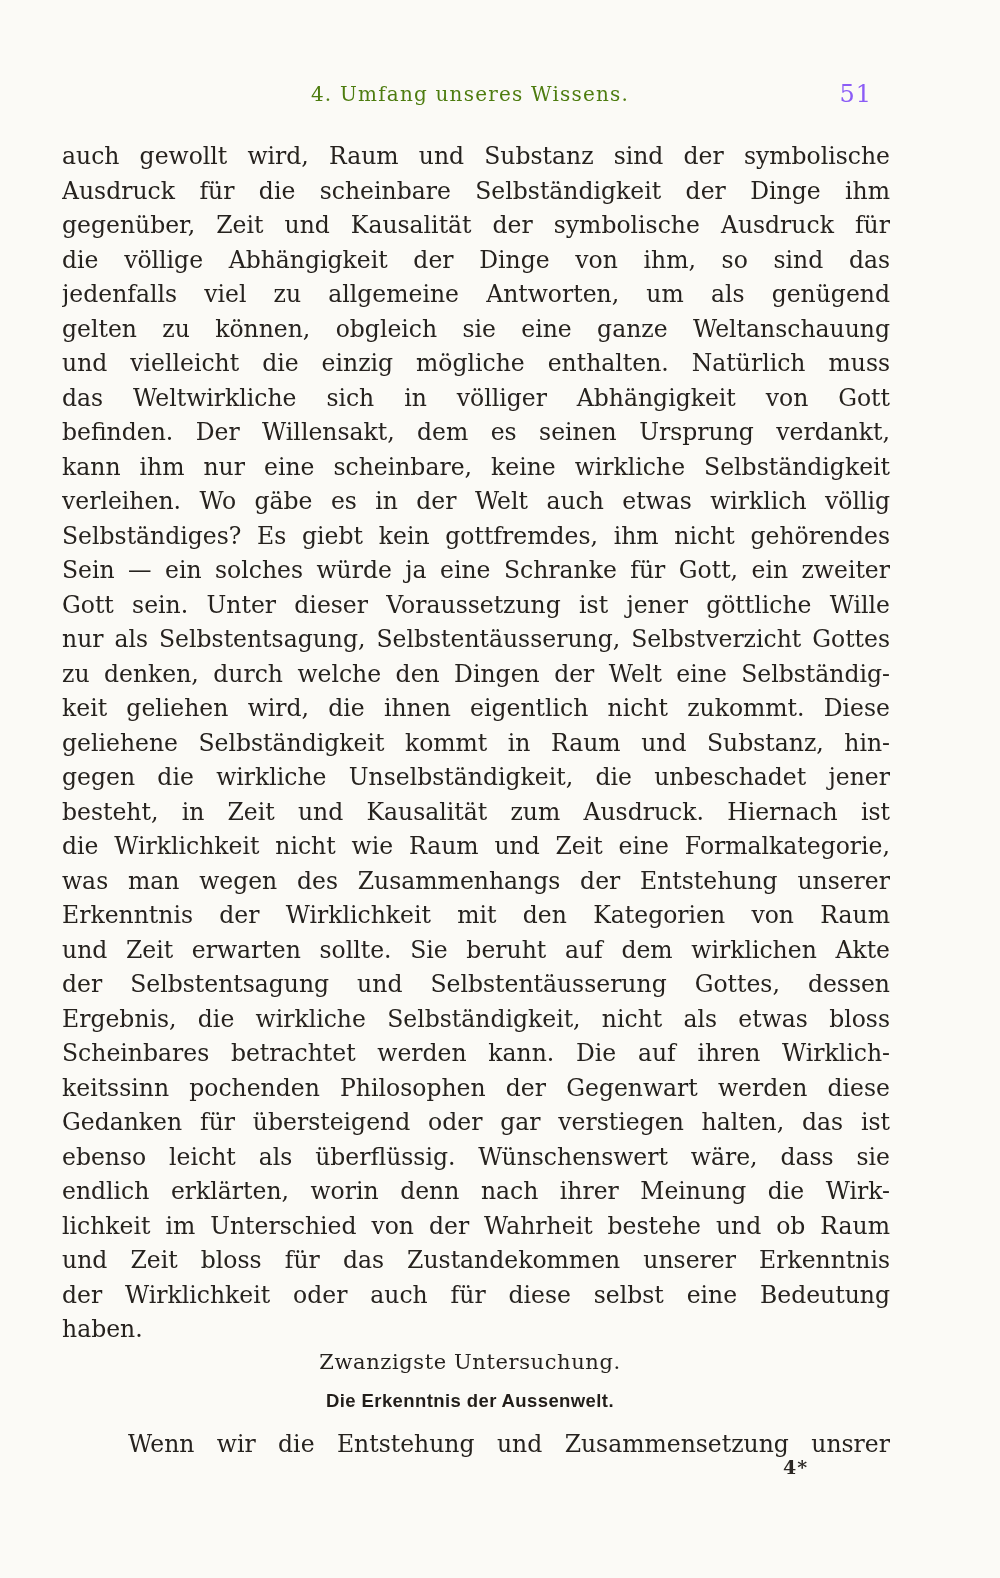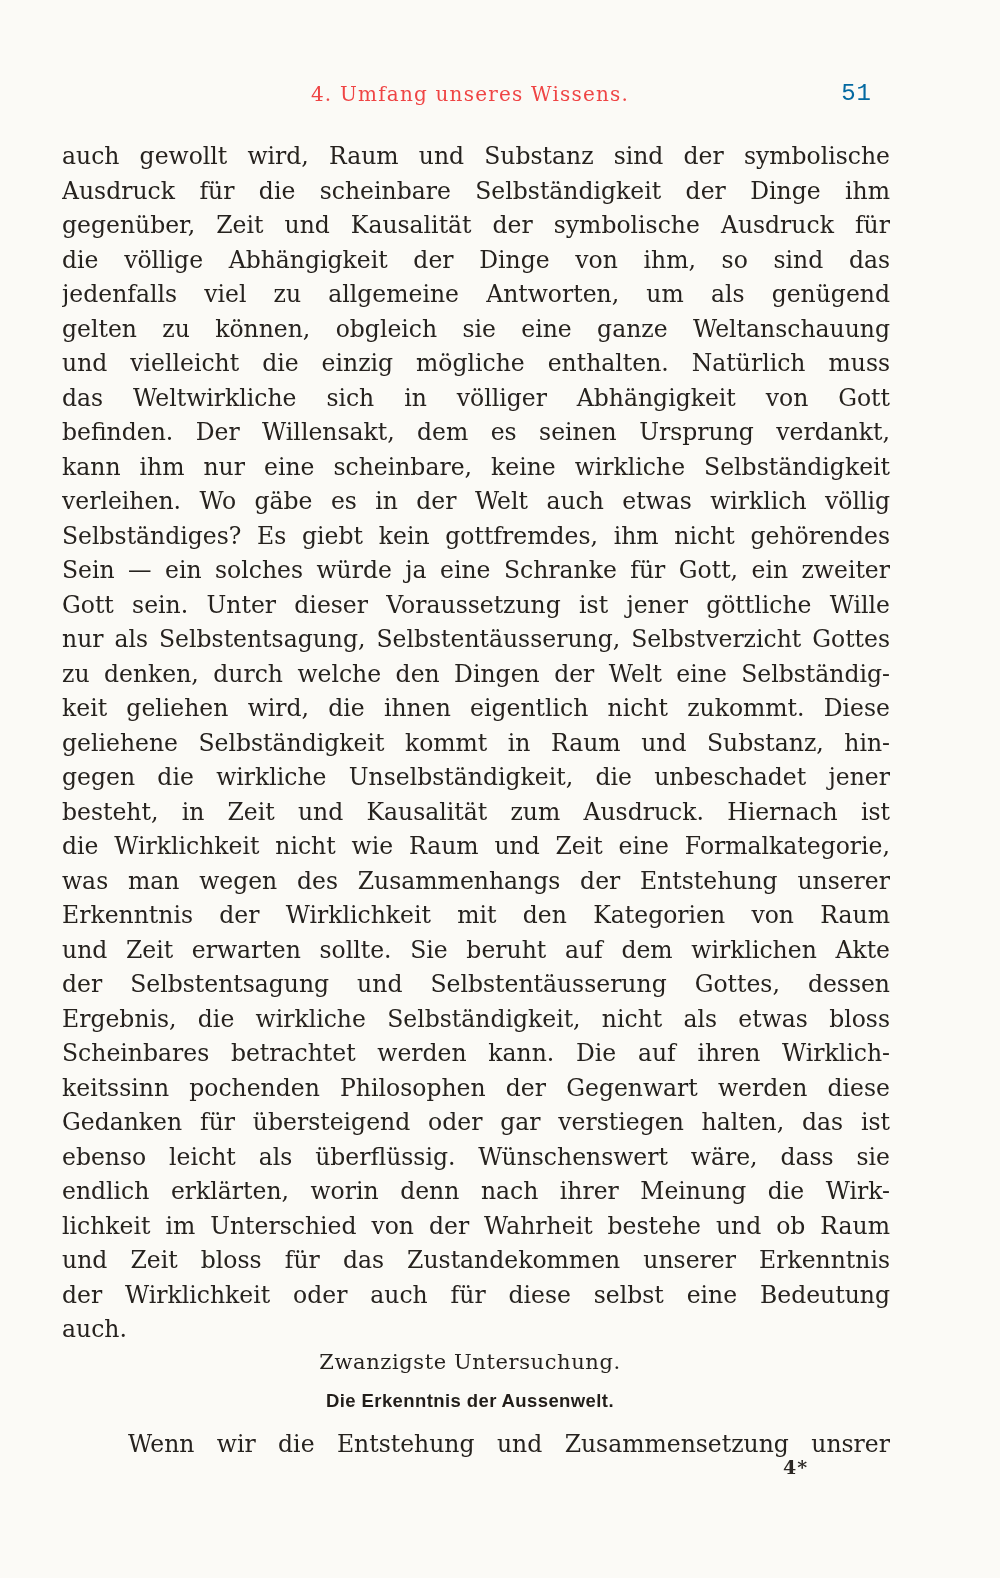--- a/index.html
+++ b/index.html
@@ -23,30 +23,29 @@
     top: 82px;
     left: 50px;
     width: 840px;
     height: 30px;
   }
   .running-title {
     display: block;
     text-align: center;
     font-size: 20px;
     letter-spacing: 1.2px;
-    color: #ef4444;
+    color: #4d7c0f;
   }
   .page-number {
     position: absolute;
     right: 18px;
     top: -2px;
     font-size: 24px;
     letter-spacing: 1px;
-    color: #0369a1;
-    font-family: Liberation Mono, monospace;
+    color: #8b5cf6;
   }
   .body-text {
     position: absolute;
     top: 139px;
     left: 50px;
     width: 840px;
     font-size: 23.5px;
   }
   .line {
     height: 34.5px;
@@ -144,21 +143,21 @@
       <div class="line">der Selbstentsagung und Selbstentäusserung Gottes, dessen</div>
       <div class="line">Ergebnis, die wirkliche Selbständigkeit, nicht als etwas bloss</div>
       <div class="line">Scheinbares betrachtet werden kann. Die auf ihren Wirklich-</div>
       <div class="line">keitssinn pochenden Philosophen der Gegenwart werden diese</div>
       <div class="line">Gedanken für übersteigend oder gar verstiegen halten, das ist</div>
       <div class="line">ebenso leicht als überflüssig. Wünschenswert wäre, dass sie</div>
       <div class="line">endlich erklärten, worin denn nach ihrer Meinung die Wirk-</div>
       <div class="line">lichkeit im Unterschied von der Wahrheit bestehe und ob Raum</div>
       <div class="line">und Zeit bloss für das Zustandekommen unserer Erkenntnis</div>
       <div class="line">der Wirklichkeit oder auch für diese selbst eine Bedeutung</div>
-      <div class="line flush">auch.</div>
+      <div class="line flush">haben.</div>
     </div>
 
   <div class="subtitle">Zwanzigste Untersuchung.</div>
 
   <div class="sec-title">Die Erkenntnis der Aussenwelt.</div>
 
   <div class="opening">Wenn wir die Entstehung und Zusammensetzung unsrer</div>
 
   <div class="signature">4*</div>
 

